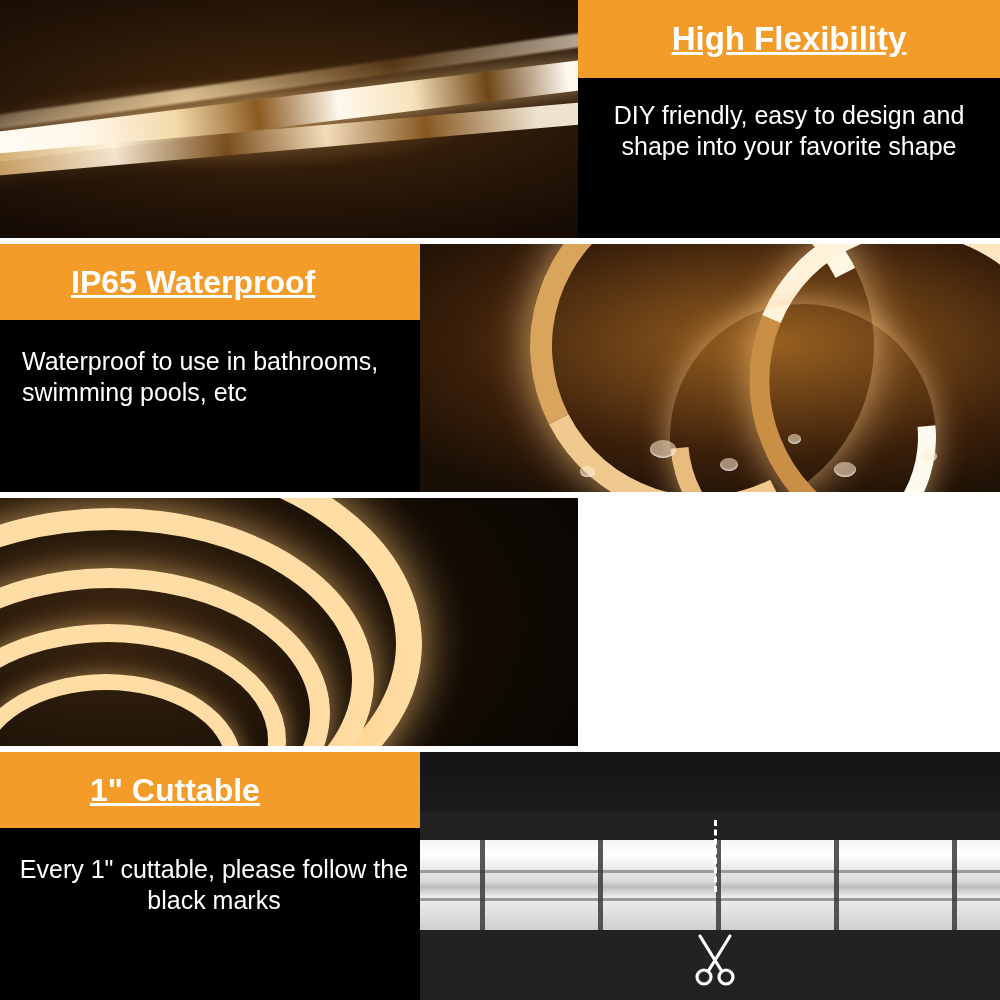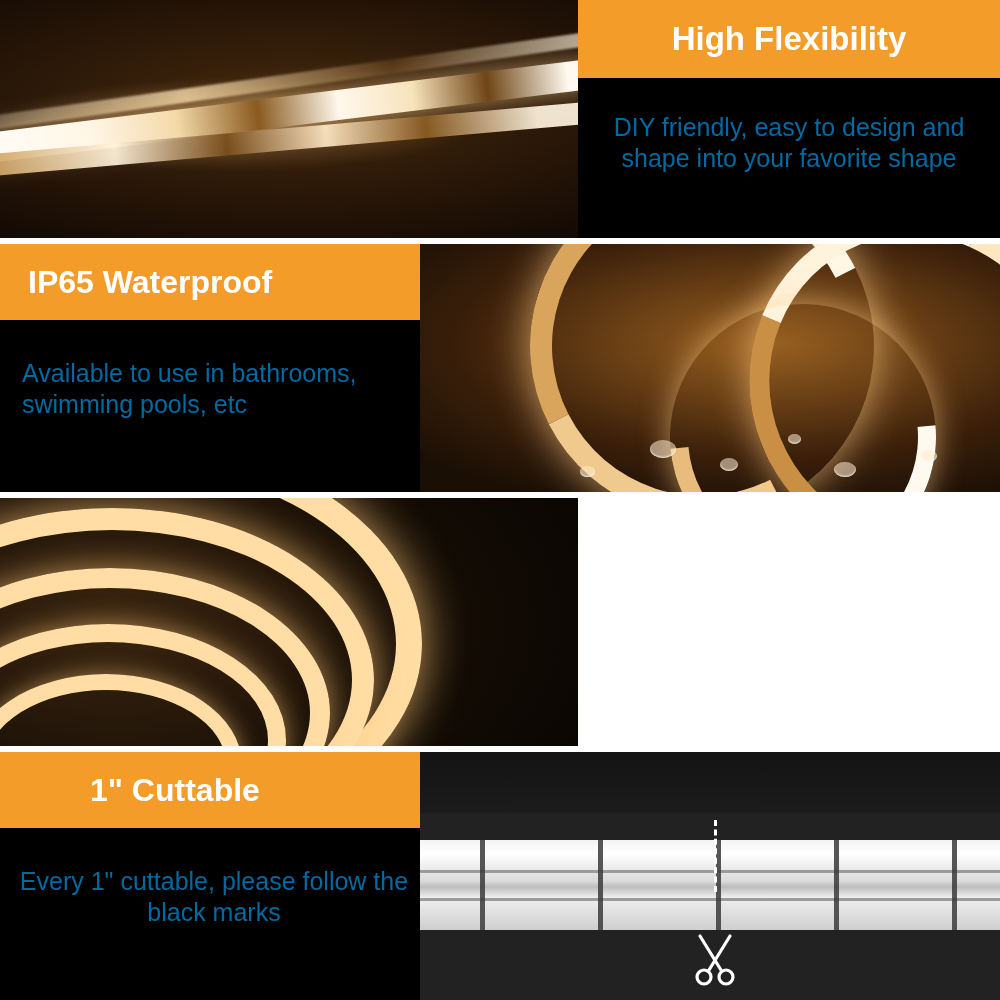--- a/index.html
+++ b/index.html
@@ -4,24 +4,24 @@
 <style>
   html,body{margin:0;padding:0;background:#fff;}
   body{width:1000px;height:1000px;font-family:"Liberation Sans",sans-serif;overflow:hidden;}
   .page{position:relative;width:1000px;height:1000px;background:#ffffff;}
 
   .row{position:absolute;left:0;width:1000px;display:flex;}
   .cell{position:relative;overflow:hidden;}
 
   
   .panel{position:relative;background:#000;height:100%;width:100%;}
-  .hdr{background:#F49C2A;color:#fff;font-weight:bold;display:flex;align-items:center;box-sizing:border-box;}
+  .hdr{background:#F49C2A;color:#fff;font-weight:bold;display:flex;align-items:center;box-sizing:border-box;text-decoration:underline;}
   .hdr.center{justify-content:center;}
   .hdr.left{justify-content:flex-start;}
-  .body-txt{color:#0369a1;box-sizing:border-box;line-height:1.22;margin-top:12px;}
+  .body-txt{color:#ffffff;box-sizing:border-box;line-height:1.22;}
   .body-txt.center{text-align:center;}
   .body-txt.left{text-align:left;}
 
   
   #row1{top:0;height:238px;}
   #r1-photo{width:578px;height:238px;background:#0a0705;}
   #r1-text{width:422px;height:238px;}
   #r1-text .hdr{height:78px;font-size:33px;padding:0 18px;}
   #r1-text .body-txt{font-size:25px;padding:22px 16px 0 16px;}
 
@@ -37,21 +37,21 @@
        transform:rotate(-5deg);opacity:.92;filter:blur(.6px);}
   .tb3{top:74px;height:14px;background:linear-gradient(90deg,rgba(255,240,210,.25),rgba(255,230,180,.75),rgba(140,90,35,.3),rgba(255,245,225,.7));
        transform:rotate(-8deg);filter:blur(1.2px);}
   .glow{position:absolute;left:0;top:70px;width:100%;height:110px;
        background:radial-gradient(60% 60% at 40% 50%, rgba(255,196,120,.35), rgba(0,0,0,0) 70%);}
 
   
   #row2{top:244px;height:248px;}
   #r2-text{width:420px;height:248px;}
   #r2-photo{width:580px;height:248px;background:#2a1a0c;}
-  #r2-text .hdr{height:76px;font-size:32px;padding:0 0 0 28px;}
+  #r2-text .hdr{height:76px;font-size:32px;padding:0 0 0 71px;}
   #r2-text .body-txt{font-size:25px;padding:26px 14px 0 22px;}
 
   
   .coil{position:absolute;inset:0;
     background:
       radial-gradient(80% 70% at 60% 40%, rgba(190,120,40,.75), rgba(60,32,10,.95) 65%, #1a0f05 100%);}
   .coil-ring{position:absolute;border-radius:50%;border-style:solid;}
   .cr1{left:110px;top:-70px;width:300px;height:300px;border-width:22px;
       border-color:#fff6e4 transparent #f0c98e #d9a45c;transform:rotate(18deg);box-shadow:0 0 40px rgba(255,205,140,.7);}
   .cr2{left:330px;top:-30px;width:290px;height:300px;border-width:20px;
@@ -109,21 +109,21 @@
         <div class="hdr center">High Flexibility</div>
         <div class="body-txt center">DIY friendly, easy to design and shape into your favorite shape</div>
       </div>
     </div>
   </div>
 
   <div class="row" id="row2">
     <div class="cell" id="r2-text">
       <div class="panel">
         <div class="hdr left">IP65 Waterproof</div>
-        <div class="body-txt left">Available to use in bathrooms, swimming pools, etc</div>
+        <div class="body-txt left">Waterproof to use in bathrooms, swimming pools, etc</div>
       </div>
     </div>
     <div class="cell" id="r2-photo">
       <div class="coil">
         <div class="coil-ring cr1"></div>
         <div class="coil-ring cr2"></div>
         <div class="coil-ring cr3"></div>
         <div class="droplet" style="left:230px;top:196px;width:26px;height:18px;"></div>
         <div class="droplet" style="left:300px;top:214px;width:18px;height:13px;"></div>
         <div class="droplet" style="left:368px;top:190px;width:13px;height:10px;"></div>

